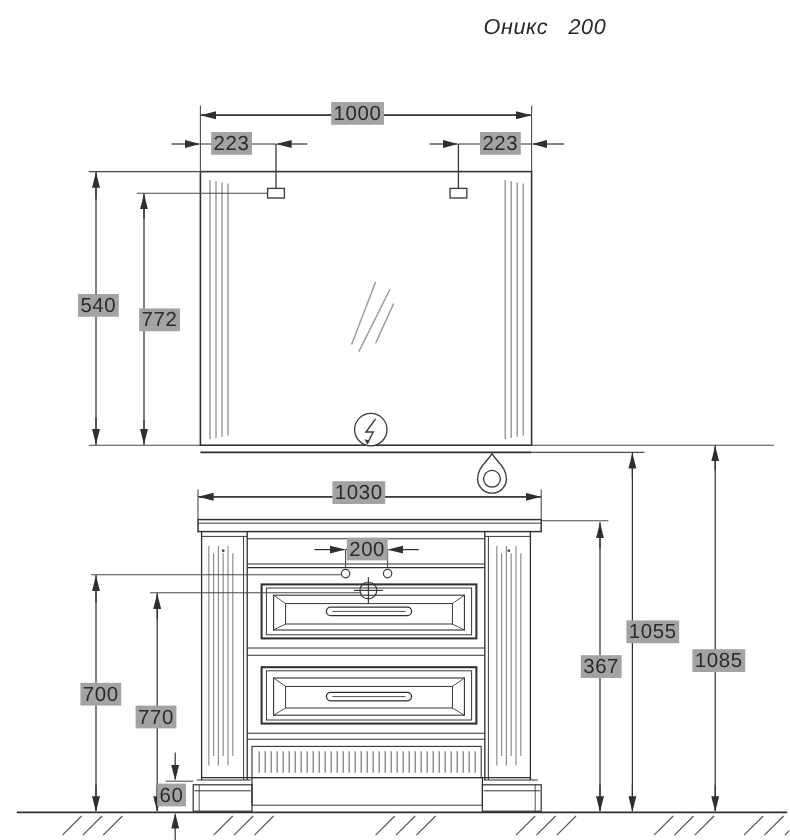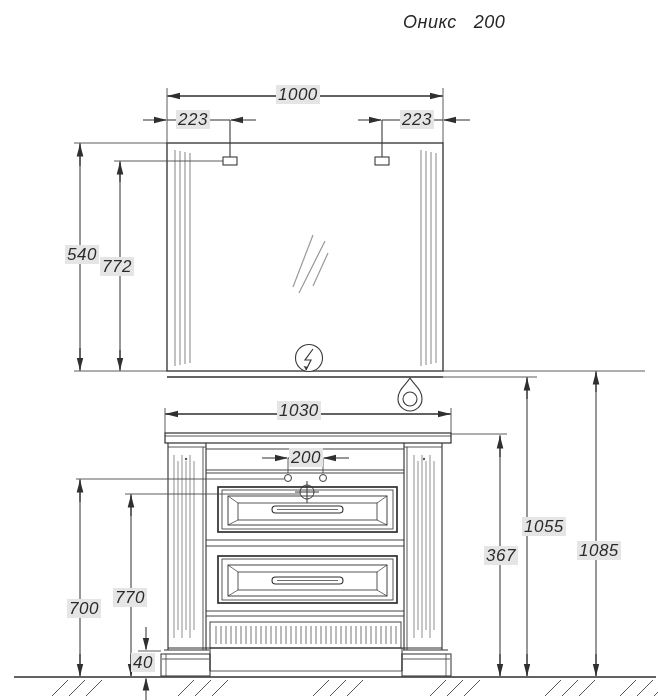--- a/index.html
+++ b/index.html
@@ -2,22 +2,22 @@
 <html><head>
 <meta charset="utf-8">
 <style>
   html,body{margin:0;padding:0;background:#ffffff;}
   .canvas{
     position:relative;width:658px;height:700px;background:#fff;
     font-family:"Liberation Sans",sans-serif;overflow:hidden;
   }
   .canvas svg{position:absolute;left:0;top:0;}
   .dim{
-    position:absolute;font-style:italic;font-size:17px;line-height:1;
-    color:#2b2b2b;background:#e5e5e5;padding:1px 2px;letter-spacing:.5px;
+    position:absolute;font-size:17px;line-height:1;
+    color:#2b2b2b;background:#a3a3a3;padding:1px 2px;letter-spacing:.5px;
     white-space:nowrap;z-index:3;
   }
   .title{
     position:absolute;left:403px;top:12px;display:flex;gap:17px;
     font-style:italic;font-size:18px;line-height:1.2;color:#262626;
     letter-spacing:.5px;z-index:3;
   }
 </style>
 </head>
 <body>
@@ -316,23 +316,23 @@
       <line x1="527" y1="654" x2="527" y2="675.5" marker-end="url(#arw)"></line>
       <line x1="596" y1="392" x2="596" y2="372.5" marker-end="url(#arw)"></line>
       <line x1="596" y1="654" x2="596" y2="675.5" marker-end="url(#arw)"></line>
     </g>
   </svg>
 
   <span class="dim" style="left:276px;top:85px">1000</span>
   <span class="dim" style="left:176px;top:110px">223</span>
   <span class="dim" style="left:400px;top:110px">223</span>
   <span class="dim" style="left:65px;top:245px">540</span>
-  <span class="dim" style="left:100px;top:257px">772</span>
+  <span class="dim" style="left:116px;top:257px">772</span>
   <span class="dim" style="left:277px;top:401px">1030</span>
   <span class="dim" style="left:289px;top:448px">200</span>
-  <span class="dim" style="left:67px;top:599px">700</span>
+  <span class="dim" style="left:67px;top:569px">700</span>
   <span class="dim" style="left:113px;top:588px">770</span>
-  <span class="dim" style="left:131px;top:653px">40</span>
+  <span class="dim" style="left:131px;top:653px">60</span>
   <span class="dim" style="left:484px;top:546px">367</span>
   <span class="dim" style="left:522px;top:517px">1055</span>
   <span class="dim" style="left:577px;top:541px">1085</span>
 
 </div>
 
 </body></html>

